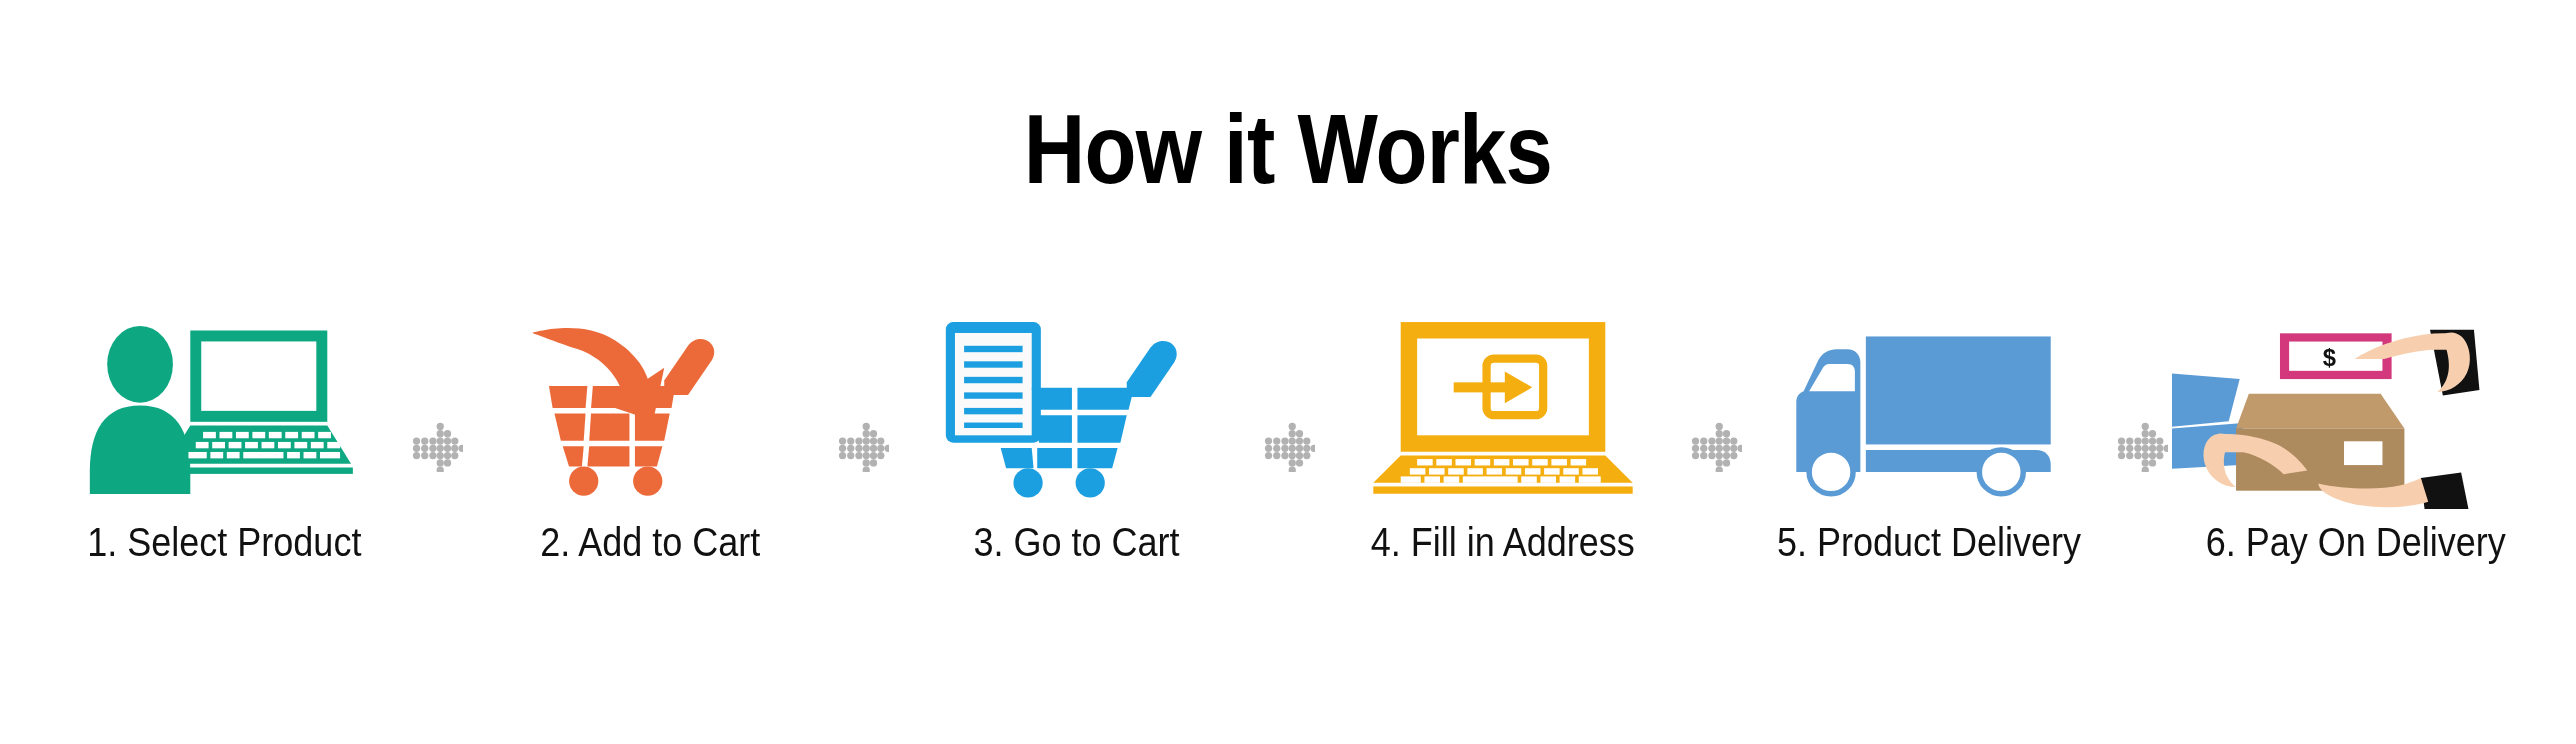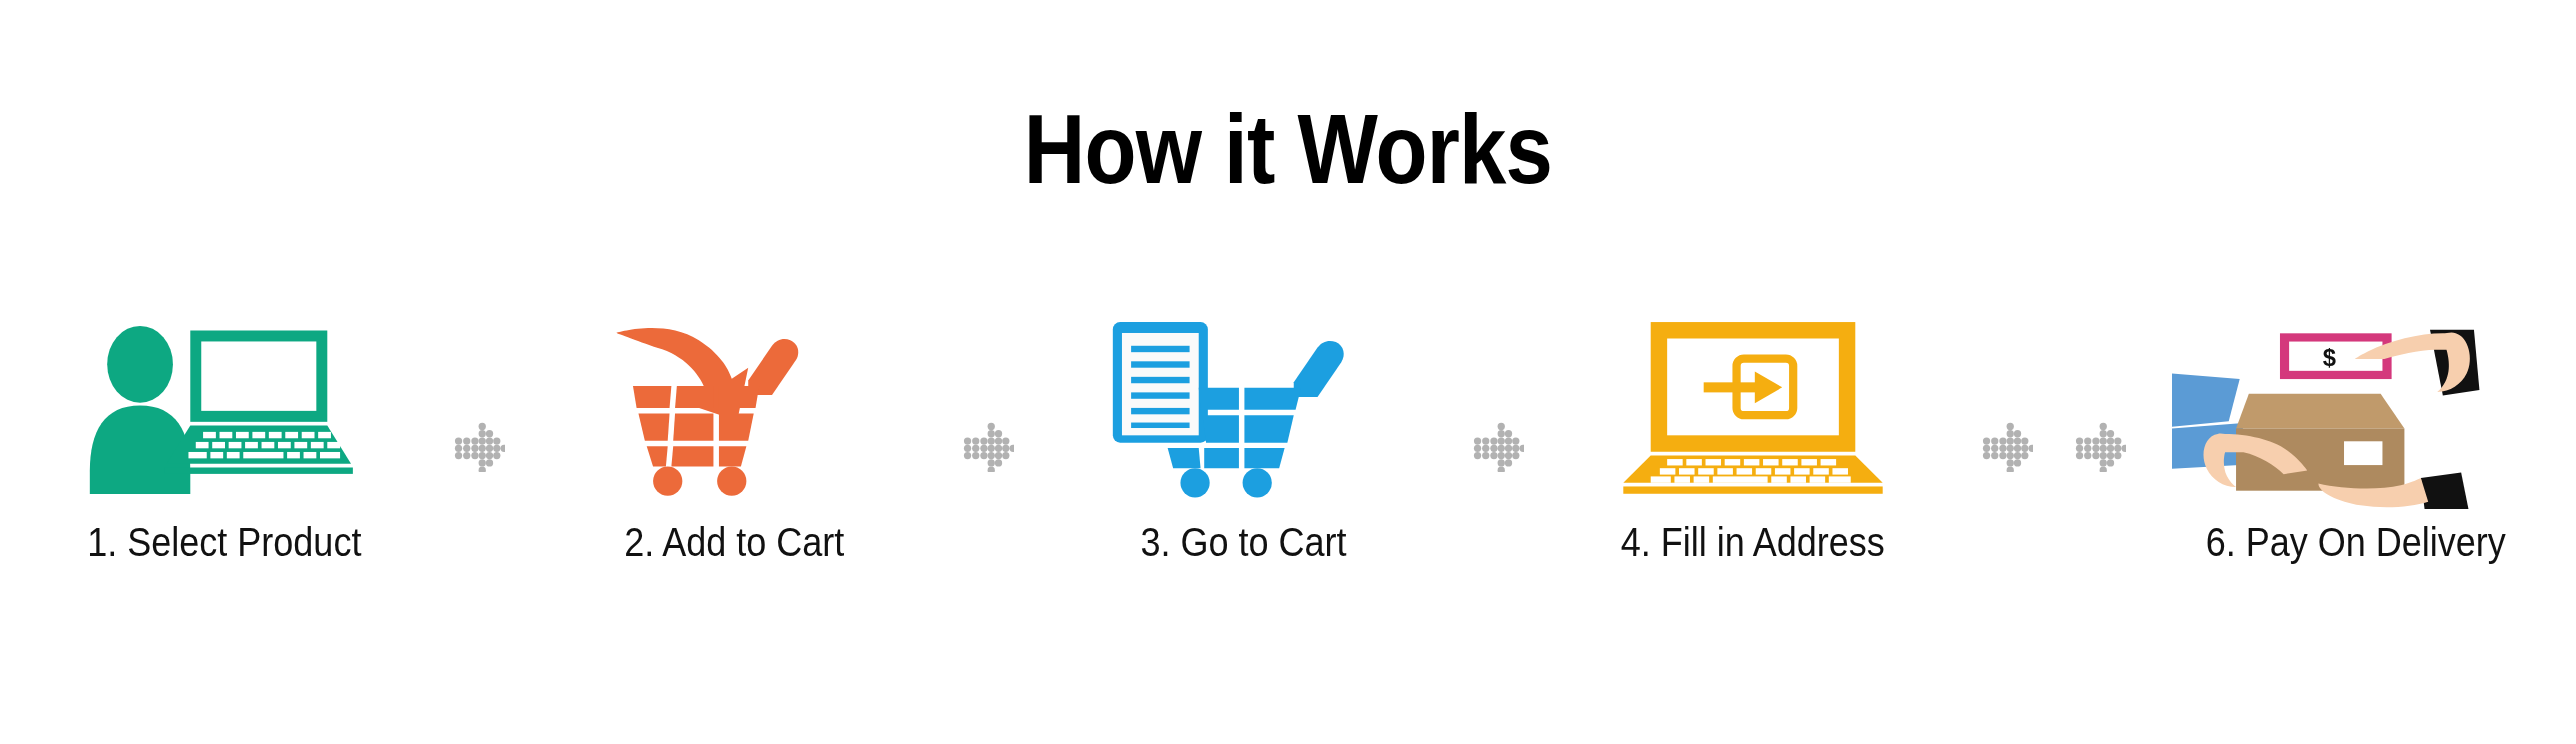--- a/index.html
+++ b/index.html
@@ -412,20 +412,39 @@
             <circle cx="39" cy="38" r="4"></circle>
           <circle cx="39" cy="46" r="4"></circle>
           <circle cx="47" cy="22" r="4"></circle>
             <circle cx="47" cy="30" r="4"></circle>
             <circle cx="47" cy="38" r="4"></circle>
           <circle cx="55" cy="30" r="4"></circle>
         </g>
       </svg>
     </div>
 
+    <div class="step">
+      <div class="step-art">
+        <svg width="302" height="165" viewBox="0 0 330 180" xmlns="http://www.w3.org/2000/svg">
+
+          <rect x="96" y="8" width="202" height="118" fill="#5B9BD5"></rect>
+
+          <path d="M96 132 L 282 132 C 292 132 298 138 298 148 L 298 156 L 96 156 Z" fill="#5B9BD5"></path>
+
+          <path d="M28 68 L 44 34 C 48 26 56 22 64 22 L 76 22 C 84 22 90 28 90 36 L 90 156 L 20 156 L 20 80 C 20 74 23 70 28 68 Z" fill="#5B9BD5"></path>
+
+          <path d="M56 38 L 76 38 C 81 38 84 41 84 46 L 84 68 L 34 68 L 48 44 C 50 40 53 38 56 38 Z" fill="#FFFFFF"></path>
+
+          <circle cx="58" cy="156" r="24" fill="#FFFFFF" stroke="#5B9BD5" stroke-width="6"></circle>
+
+          <circle cx="244" cy="156" r="24" fill="#FFFFFF" stroke="#5B9BD5" stroke-width="6"></circle>
+        </svg>
+      </div>
+      <div class="step-label">5. Product Delivery</div>
+    </div>
 
     <div class="sep">
       <svg width="51" height="51" viewBox="0 0 56 56" xmlns="http://www.w3.org/2000/svg">
         <g fill="#B2B2B2">
           <circle cx="5" cy="22" r="4"></circle>
             <circle cx="5" cy="30" r="4"></circle>
             <circle cx="5" cy="38" r="4"></circle>
           <circle cx="14" cy="22" r="4"></circle>
             <circle cx="14" cy="30" r="4"></circle>
             <circle cx="14" cy="38" r="4"></circle>

